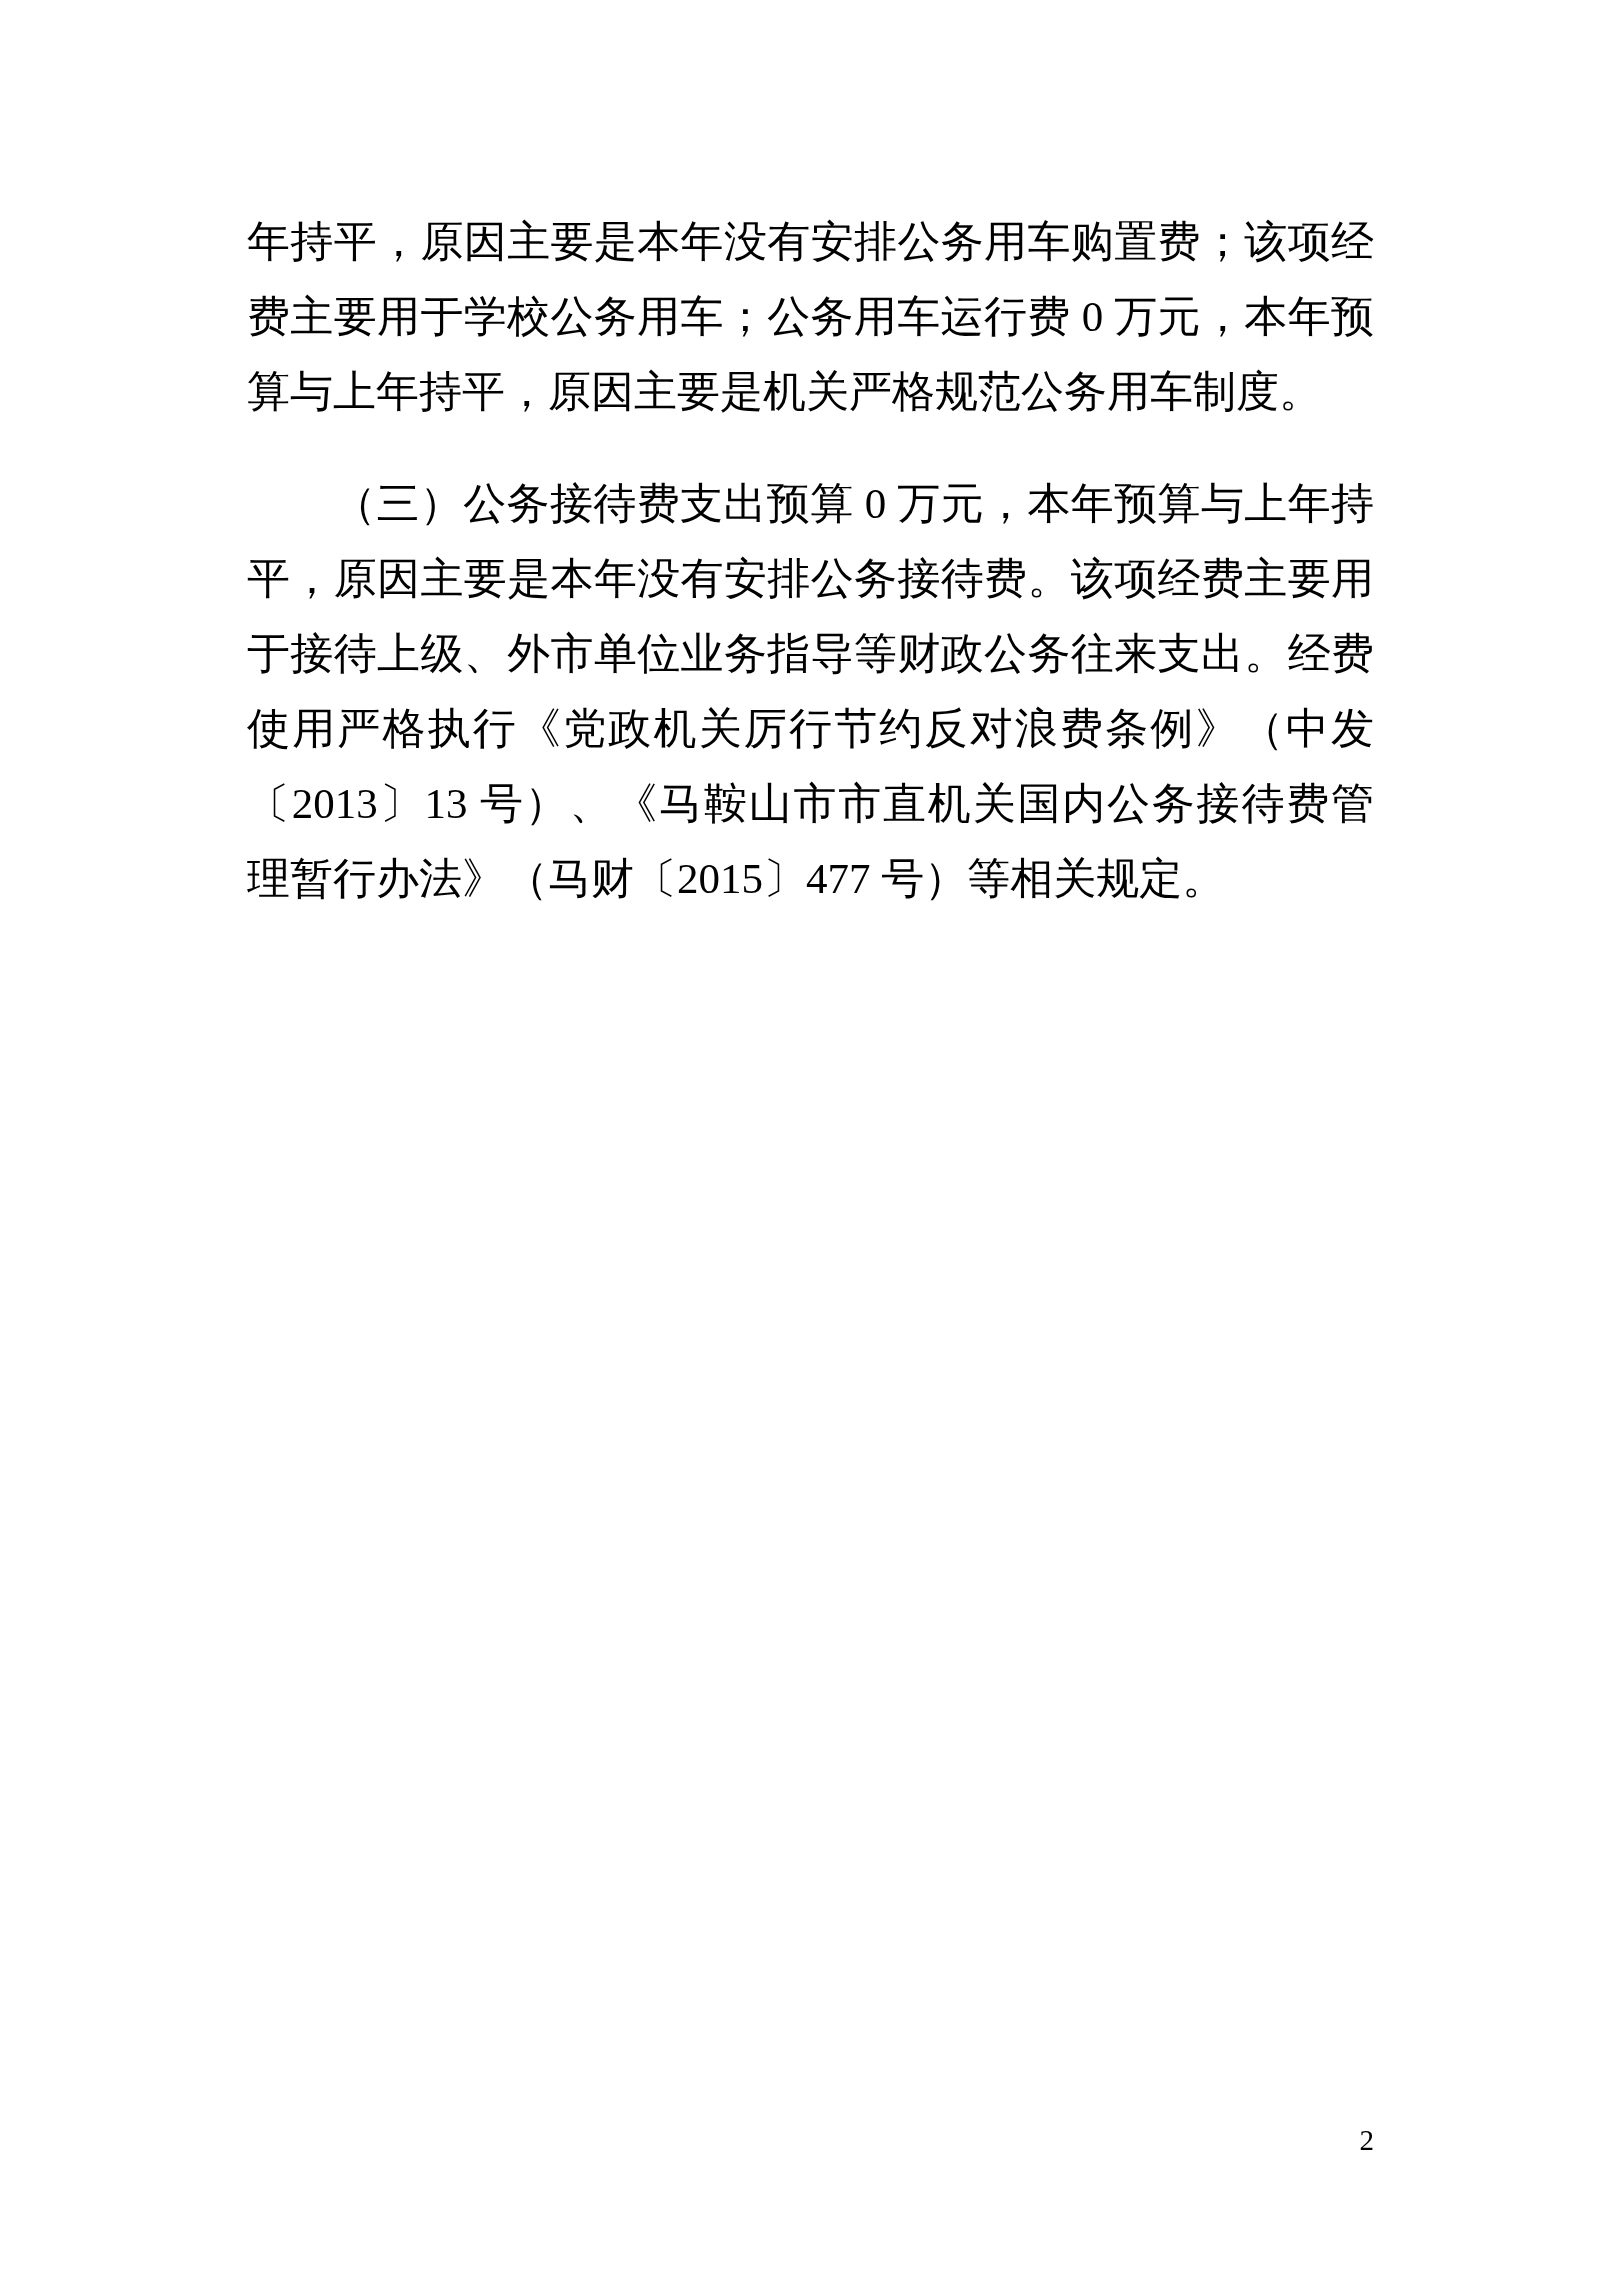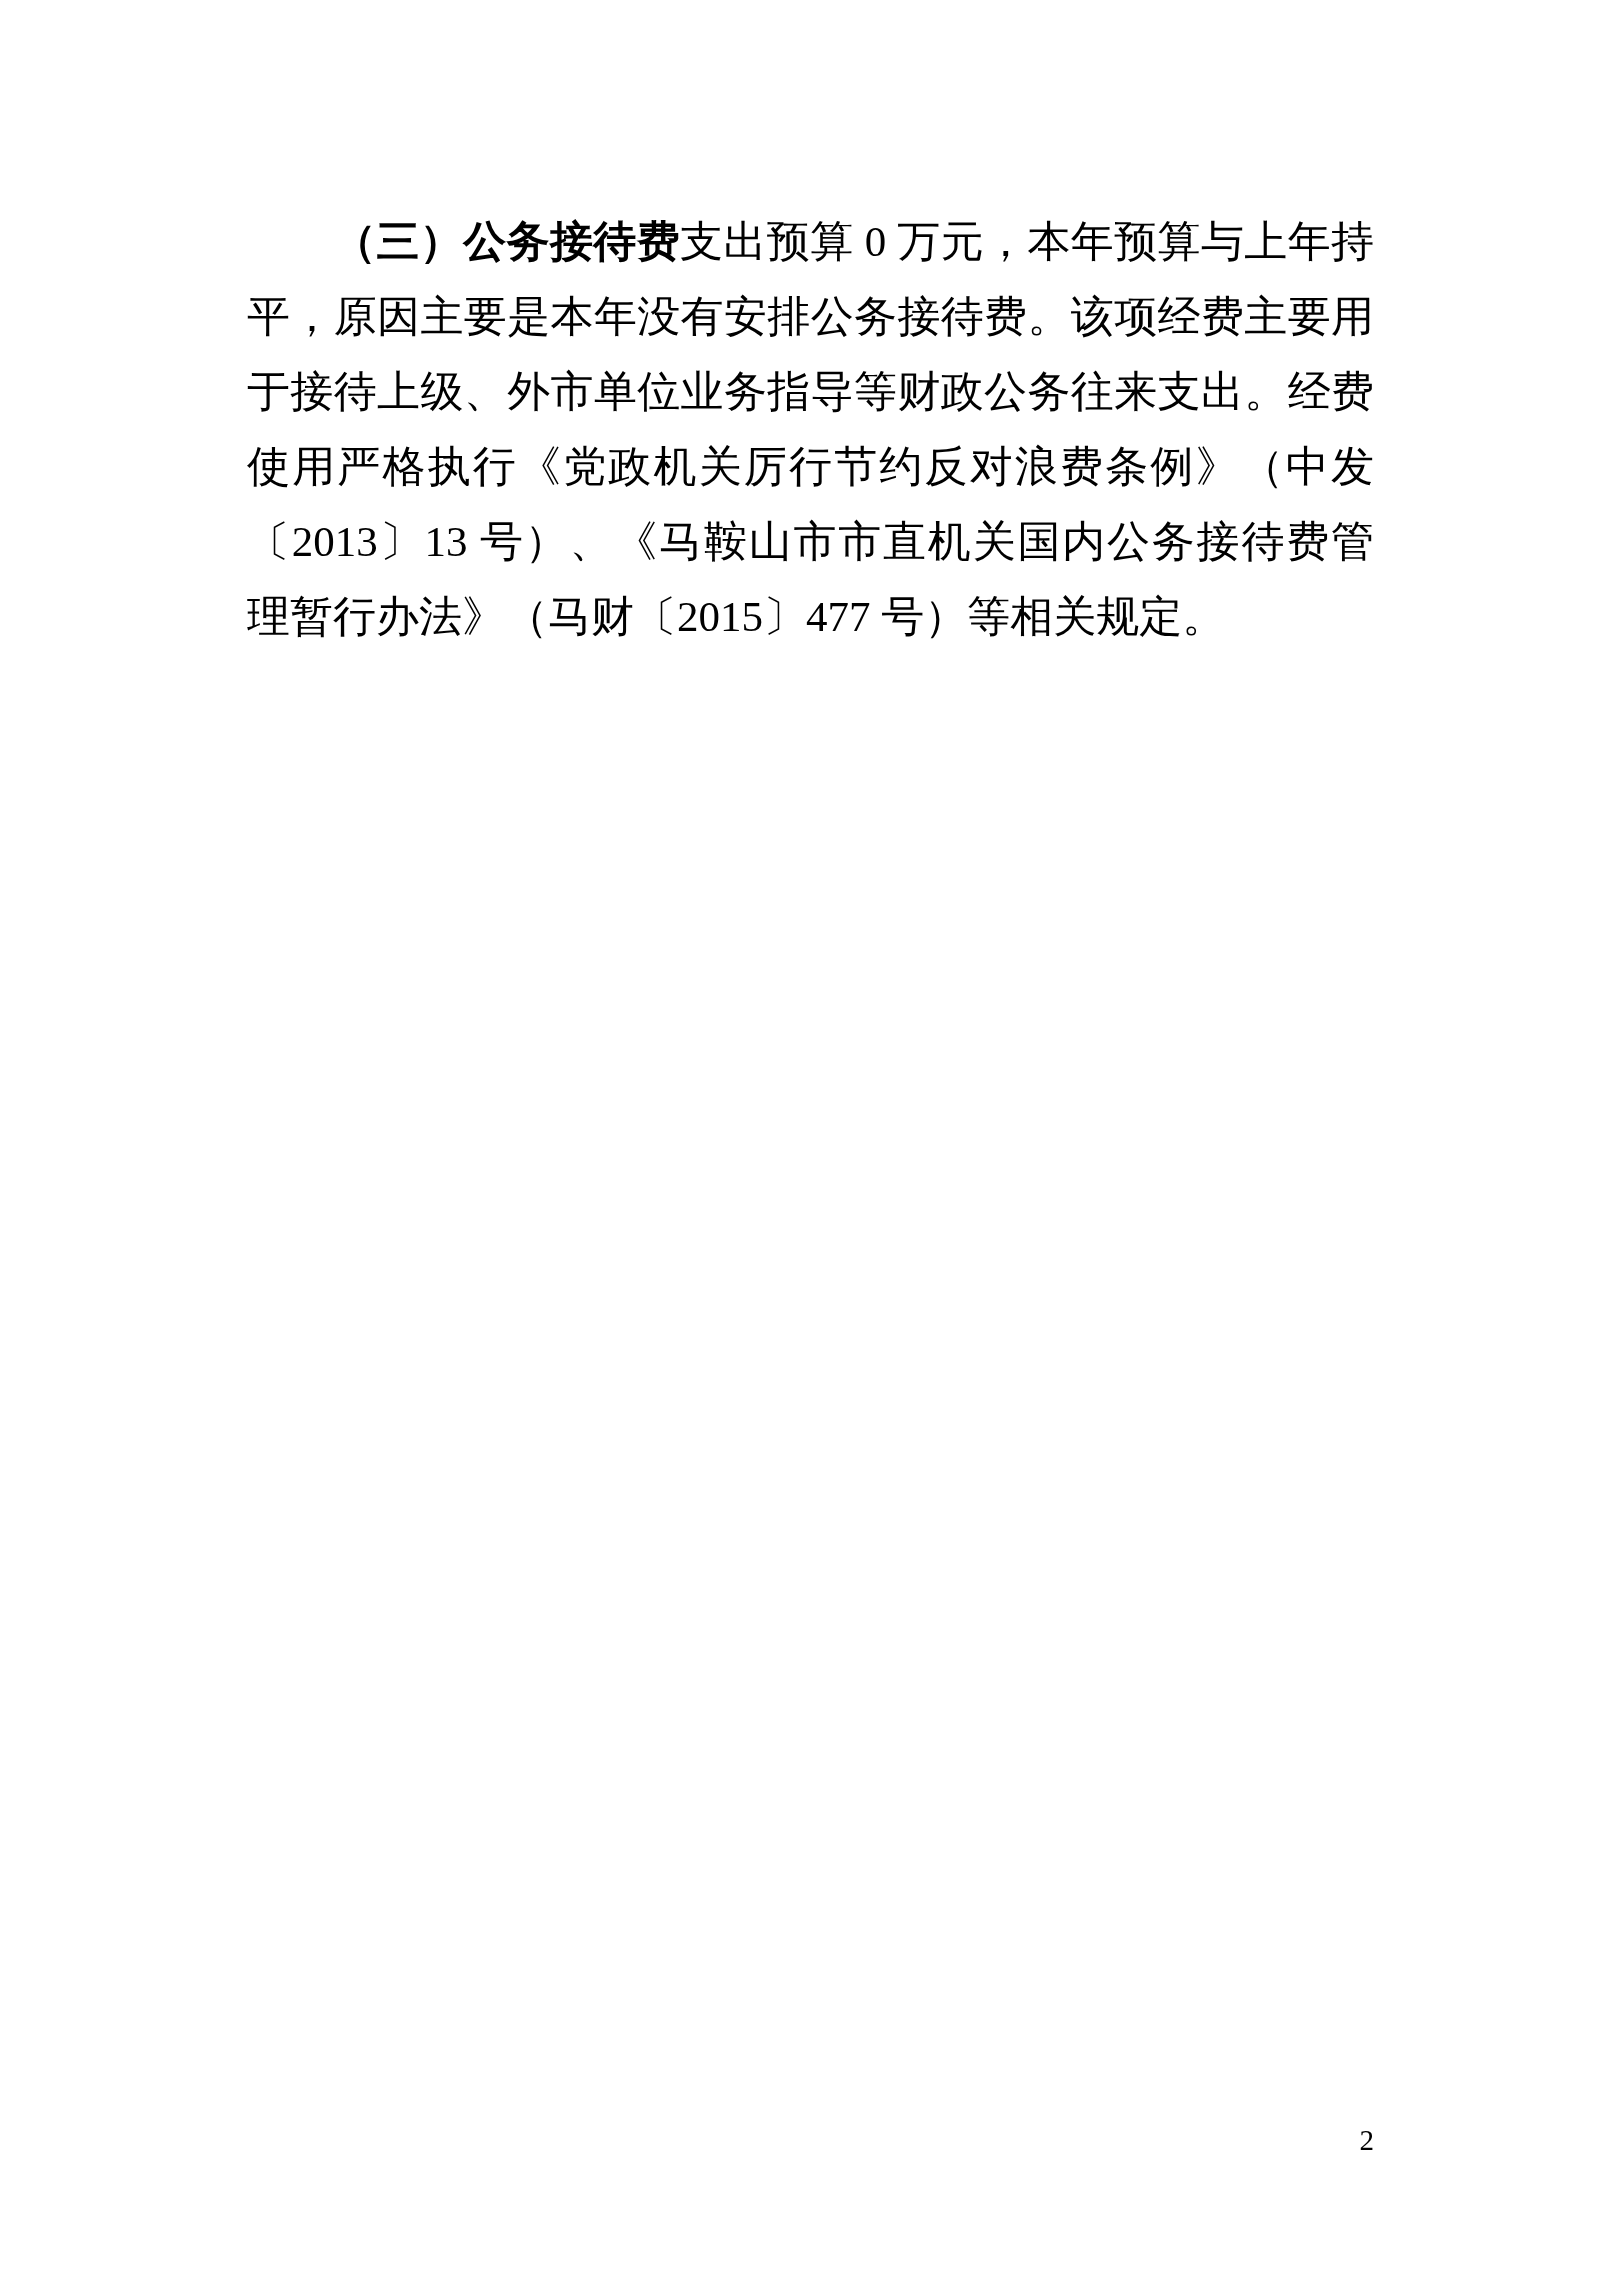--- a/index.html
+++ b/index.html
@@ -31,33 +31,34 @@
     letter-spacing: 0px;
     word-break: break-all;
   }
   .para + .para {
     margin-top: 37px;
   }
   .para.indent {
     text-indent: 2em;
   }
   .lead-bold {
-    font-weight: bold;
+    font-weight: normal;
   }
   .page-number {
     position: absolute;
     top: 2125px;
     right: 247px;
     font-size: 29px;
     line-height: 31px;
     text-align: right;
   }
 </style>
 </head>
 <body>
 
 <div class="page">
   <div class="doc-body">
+    <p class="para"><span>年持平，原因主要是本年没有安排公务用车购置费；该项经费主要用于学校公务用车；公务用车运行费 0 万元，本年预算与上年持平，原因主要是机关严格规范公务用车制度。</span></p>
     <p class="para indent"><span class="lead-bold">（三）公务接待费</span><span>支出预算 0 万元，本年预算与上年持平，原因主要是本年没有安排公务接待费。该项经费主要用于接待上级、外市单位业务指导等财政公务往来支出。经费使用严格执行《党政机关厉行节约反对浪费条例》（中发〔2013〕13 号）、《马鞍山市市直机关国内公务接待费管理暂行办法》（马财〔2015〕477 号）等相关规定。</span></p>
   </div>
   <div class="page-number">2</div>
 </div>
 
 
 </body></html>

